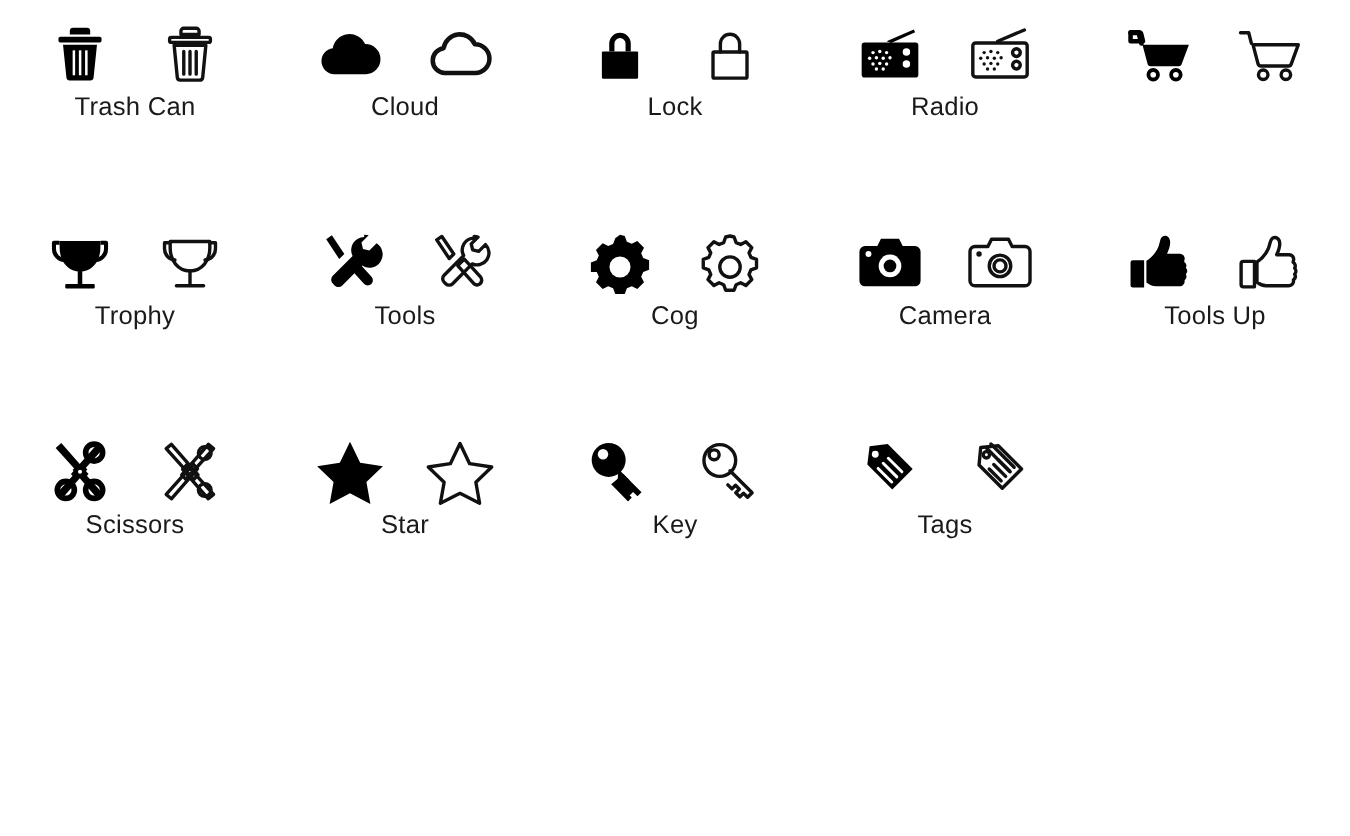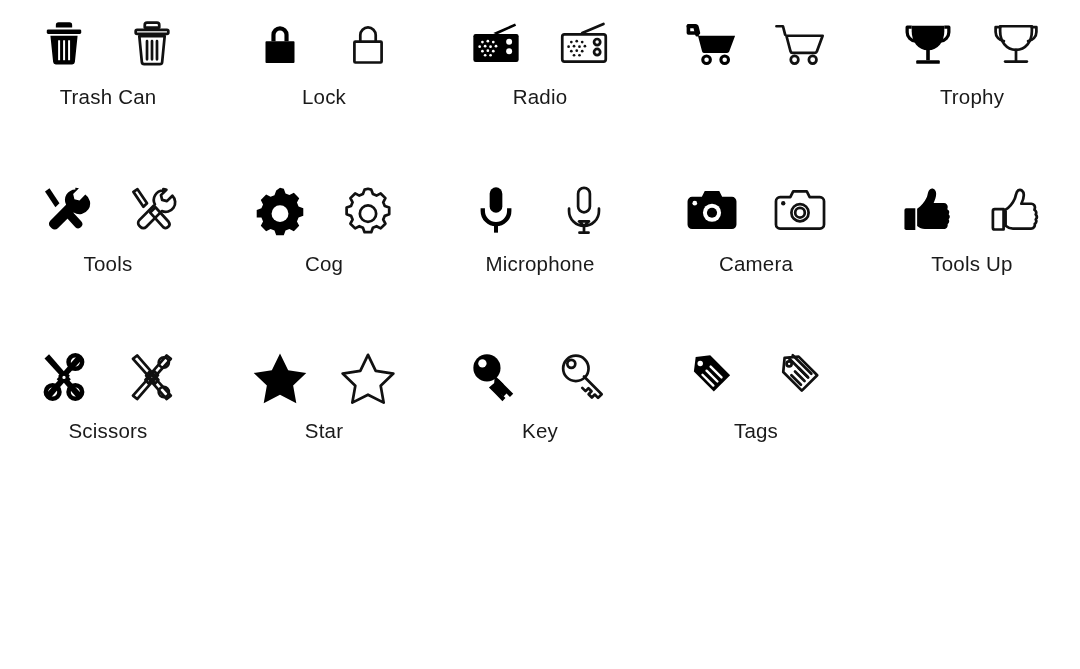--- a/index.html
+++ b/index.html
@@ -38,21 +38,20 @@
     gap: 30px;
     height: 62px;
   }
   .glyph {
     display: block;
   }
   .glyph svg {
     display: block;
   }
   .caption {
-    margin-top: 11px;
     font-size: 20.5px;
     line-height: 24px;
     letter-spacing: 0.2px;
     color: #1a1a1a;
     white-space: nowrap;
     font-weight: 400;
   }
   
   .solid svg { fill: #000000; stroke: none; }
   .outline svg {
@@ -84,20 +83,35 @@
         <span class="glyph outline">
           <svg width="58" height="58" viewBox="0 0 64 64" aria-hidden="true">
             <path d="M26.5 9.5h11a2.5 2.5 0 0 1 2.5 2.5v3h-16v-3a2.5 2.5 0 0 1 2.5-2.5z" class="thin"></path>
               <rect x="14" y="17.5" width="36" height="4.5" rx="1.5" class="thin"></rect>
               <path d="M18 24.5h28l-2.8 28.5a2.6 2.6 0 0 1-2.6 2.3H23.4a2.6 2.6 0 0 1-2.6-2.3L18 24.5z" class="thin"></path>
               <path d="M26.5 30v20M32 30v20M37.5 30v20" class="thin"></path>
           </svg>
         </span>
       </div>
       <div class="caption">Trash Can</div>
+    </div>
+    <div class="icon-cell">
+      <div class="pair">
+        <span class="glyph solid">
+          <svg width="58" height="58" viewBox="0 0 64 64" aria-hidden="true">
+            <path d="M18 50a11.5 11.5 0 0 1-1.2-22.9 15 15 0 0 1 28.5-3.6A10.5 10.5 0 0 1 46 50H18z"></path>
+          </svg>
+        </span>
+        <span class="glyph outline">
+          <svg width="58" height="58" viewBox="0 0 64 64" aria-hidden="true">
+            <path d="M18.5 49a11 11 0 0 1-1-21.9 14.5 14.5 0 0 1 27.6-3.5A10 10 0 0 1 45.5 49h-27z"></path>
+          </svg>
+        </span>
+      </div>
+      <div class="caption">Cloud</div>
     </div>
     <div class="icon-cell">
       <div class="pair">
         <span class="glyph solid">
           <svg width="58" height="58" viewBox="0 0 64 64" aria-hidden="true">
             <path d="M22.5 30v-7a9.5 9.5 0 0 1 19 0v7h-4.6v-7a4.9 4.9 0 0 0-9.8 0v7h-4.6z"></path>
             <rect x="16" y="30" width="32" height="24" rx="1"></rect>
           </svg>
         </span>
         <span class="glyph outline">
@@ -235,41 +249,20 @@
               <circle cx="32" cy="36" r="9" class="thin"></circle>
           </svg>
         </span>
       </div>
       <div class="caption">Cog</div>
     </div>
     <div class="icon-cell">
       <div class="pair">
         <span class="glyph solid">
           <svg width="58" height="58" viewBox="0 0 64 64" aria-hidden="true">
-            <rect x="25" y="7" width="14" height="28" rx="7"></rect>
-            <path d="M15 30v3a17 17 0 0 0 34 0v-3h-4.8v3a12.2 12.2 0 0 1-24.4 0v-3H15z"></path>
-            <rect x="29.8" y="47" width="4.4" height="10"></rect>
-          </svg>
-        </span>
-        <span class="glyph outline">
-          <svg width="58" height="58" viewBox="0 0 64 64" aria-hidden="true">
-            <rect x="25.5" y="7.5" width="13" height="27" rx="6.5" class="thin"></rect>
-              <path d="M15.5 30.5v2.6a16.5 16.5 0 0 0 33 0v-2.6" class="thin"></path>
-              <path d="M32 49.6V57" class="thin"></path>
-              <path d="M27 57h10" class="thin"></path>
-              <path d="M26.5 44.5h11l-5.5 5.2z" class="thin"></path>
-          </svg>
-        </span>
-      </div>
-      <div class="caption">Microphone</div>
-    </div>
-    <div class="icon-cell">
-      <div class="pair">
-        <span class="glyph solid">
-          <svg width="58" height="58" viewBox="0 0 64 64" aria-hidden="true">
             <path d="M24 11h16l3.2 6.5H54a5 5 0 0 1 5 5V48a5 5 0 0 1-5 5H10a5 5 0 0 1-5-5V22.5a5 5 0 0 1 5-5h10.8L24 11z"></path>
             <circle cx="32" cy="35" r="10" fill="#ffffff"></circle>
             <circle cx="32" cy="35" r="5.6"></circle>
             <circle cx="13" cy="24.5" r="2.6" fill="#ffffff"></circle>
           </svg>
         </span>
         <span class="glyph outline">
           <svg width="58" height="58" viewBox="0 0 64 64" aria-hidden="true">
             <path d="M24.5 11.5h15l3.2 6.4H54a4.5 4.5 0 0 1 4.5 4.5V48a4.5 4.5 0 0 1-4.5 4.5H10A4.5 4.5 0 0 1 5.5 48V22.4a4.5 4.5 0 0 1 4.5-4.5h11.3l3.2-6.4z" class="thin"></path>
               <circle cx="32" cy="35" r="9.5" class="thin"></circle>

